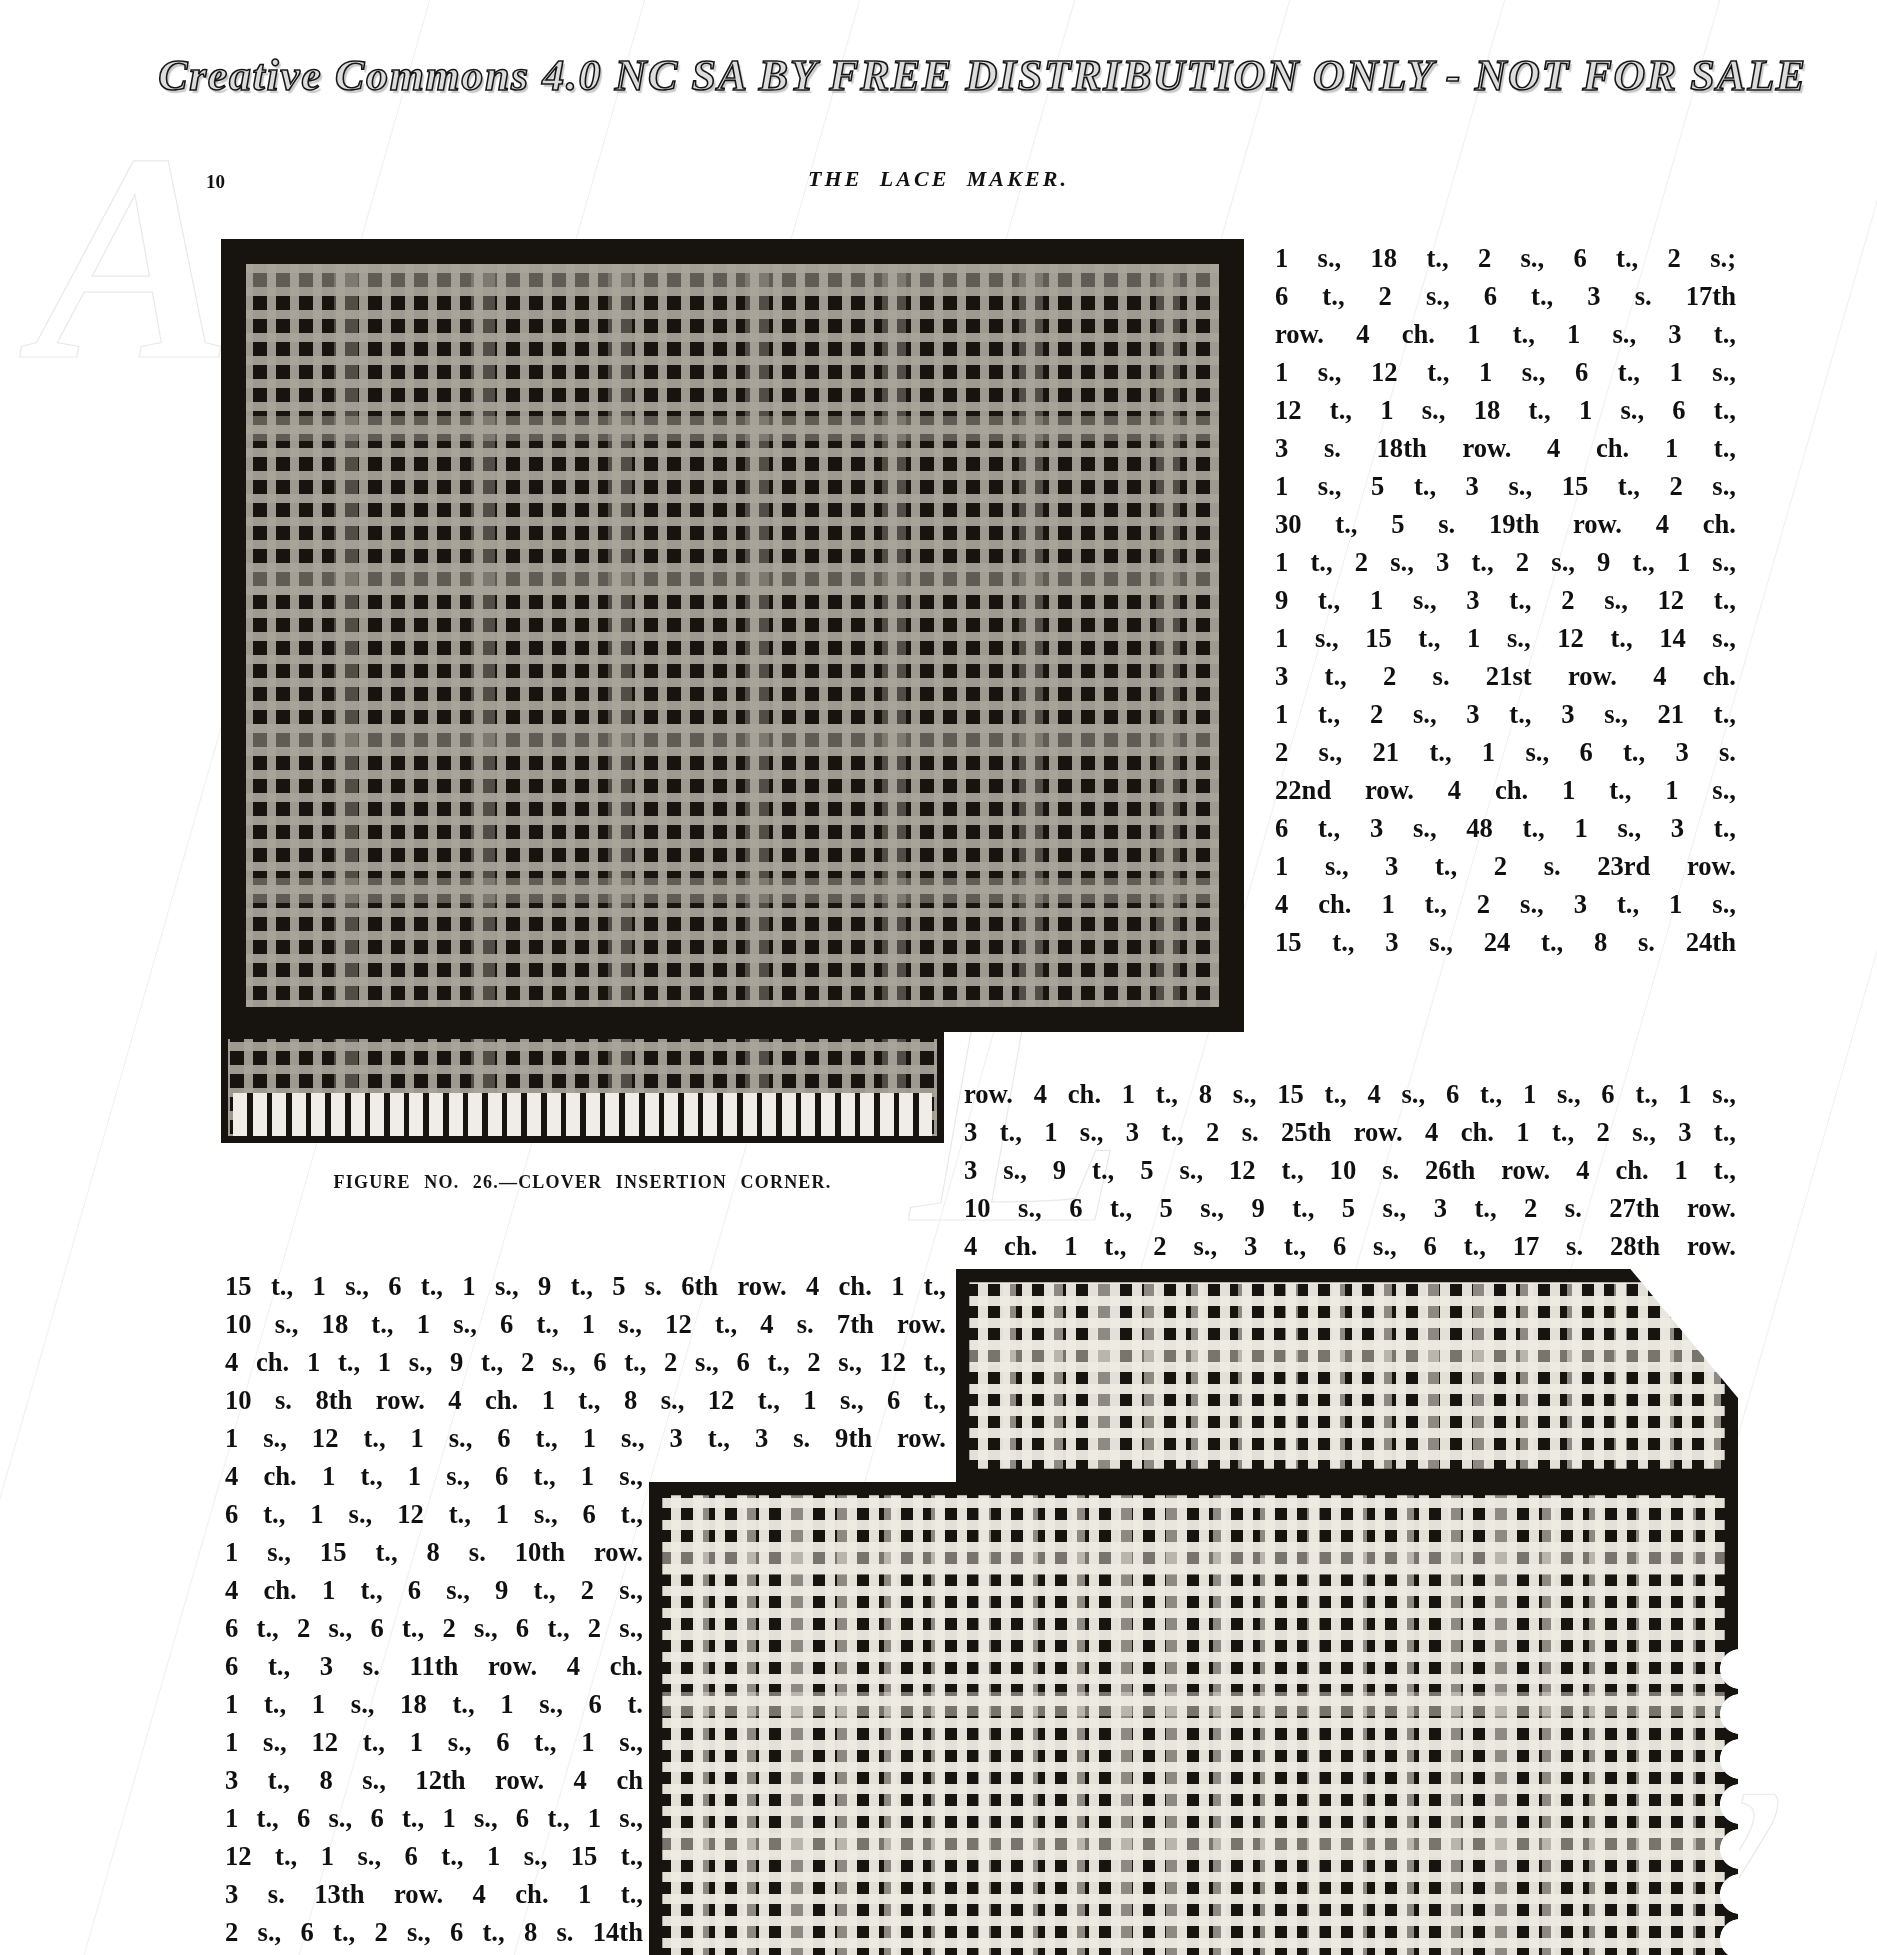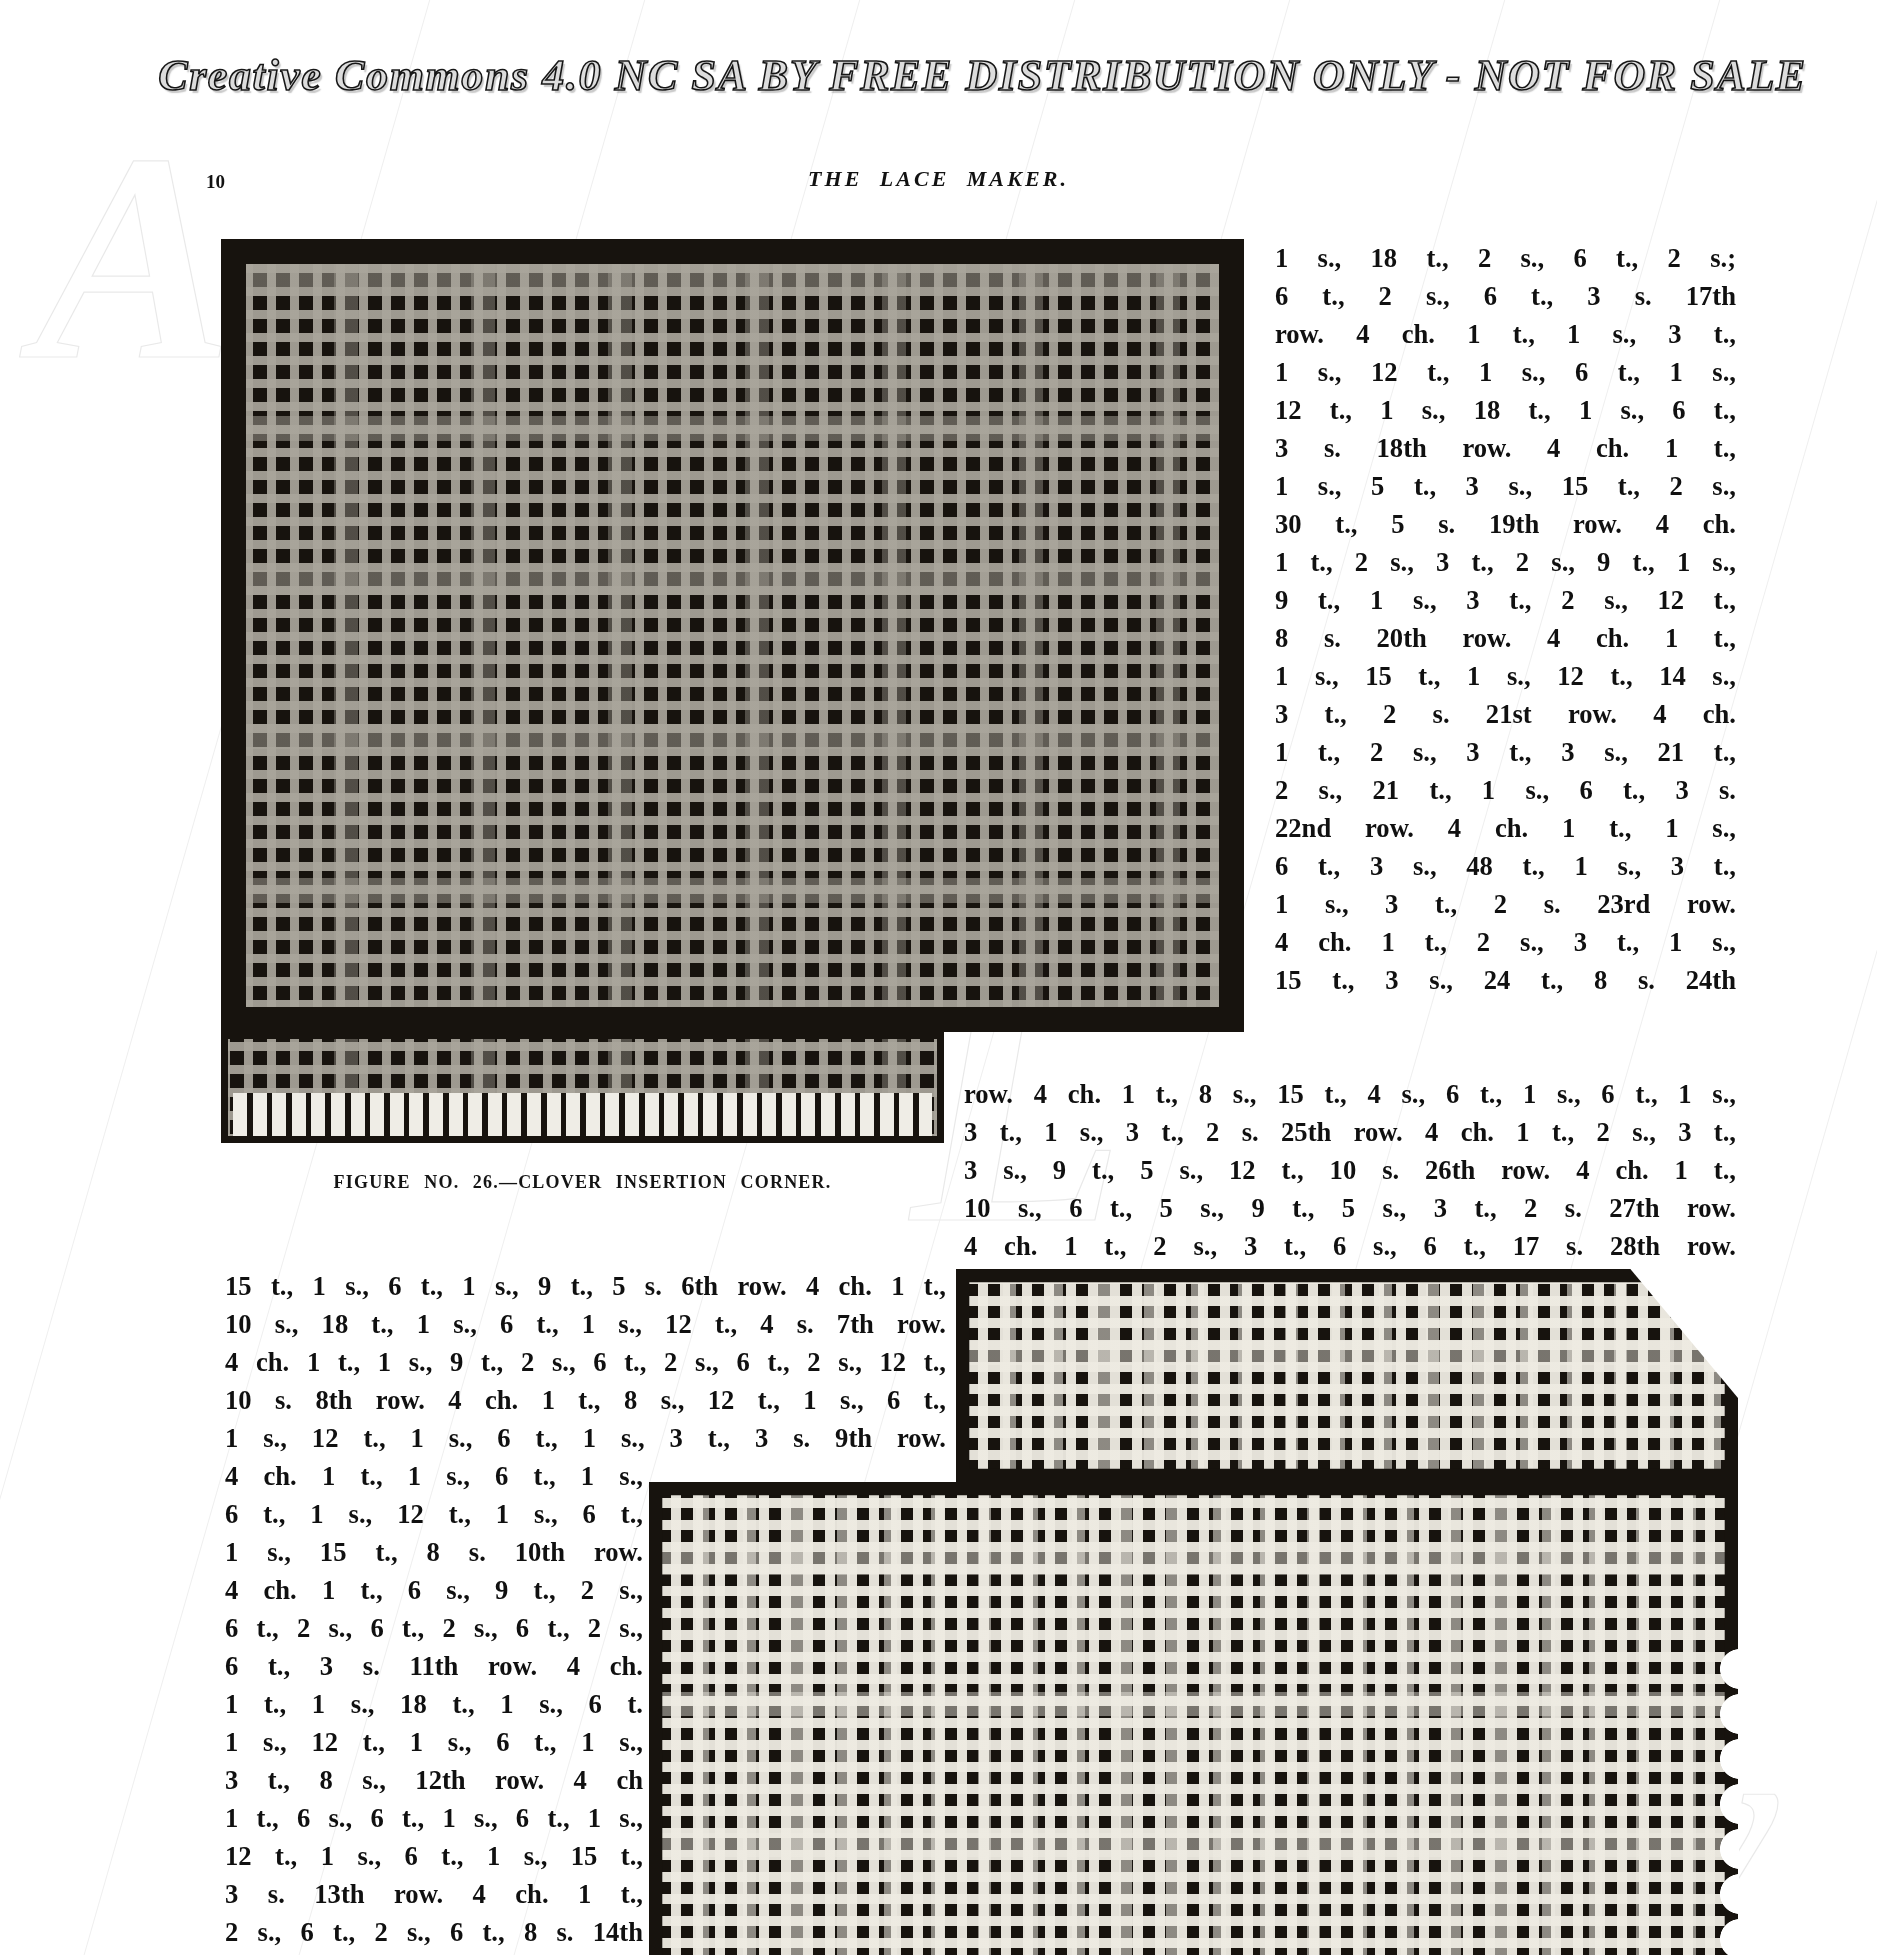--- a/index.html
+++ b/index.html
@@ -97,21 +97,20 @@
     <div class="line">1 s., 18 t., 2 s., 6 t., 2 s.;</div>
     <div class="line">6 t., 2 s., 6 t., 3 s.  17th</div>
     <div class="line">row.  4 ch. 1 t., 1 s., 3 t.,</div>
     <div class="line">1 s., 12 t., 1 s., 6 t., 1 s.,</div>
     <div class="line">12 t., 1 s., 18 t., 1 s., 6 t.,</div>
     <div class="line">3 s.  18th row.  4 ch. 1 t.,</div>
     <div class="line">1 s., 5 t., 3 s., 15 t., 2 s.,</div>
     <div class="line">30 t., 5 s.  19th row.  4 ch.</div>
     <div class="line">1 t., 2 s., 3 t., 2 s., 9 t., 1 s.,</div>
     <div class="line">9 t., 1 s., 3 t., 2 s., 12 t.,</div>
-    <div class="line">8 s.  20th row.  4 ch. 1 t.,</div>
     <div class="line">1 s., 15 t., 1 s., 12 t., 14 s.,</div>
     <div class="line">3 t., 2 s.  21st row. 4 ch.</div>
     <div class="line">1 t., 2 s., 3 t., 3 s., 21 t.,</div>
     <div class="line">2 s., 21 t., 1 s., 6 t., 3 s.</div>
     <div class="line">22nd row.  4 ch. 1 t., 1 s.,</div>
     <div class="line">6 t., 3 s., 48 t., 1 s., 3 t.,</div>
     <div class="line">1 s., 3 t., 2 s.  23rd row.</div>
     <div class="line">4 ch. 1 t., 2 s., 3 t., 1 s.,</div>
     <div class="line">15 t., 3 s., 24 t., 8 s.  24th</div>
   </div>

